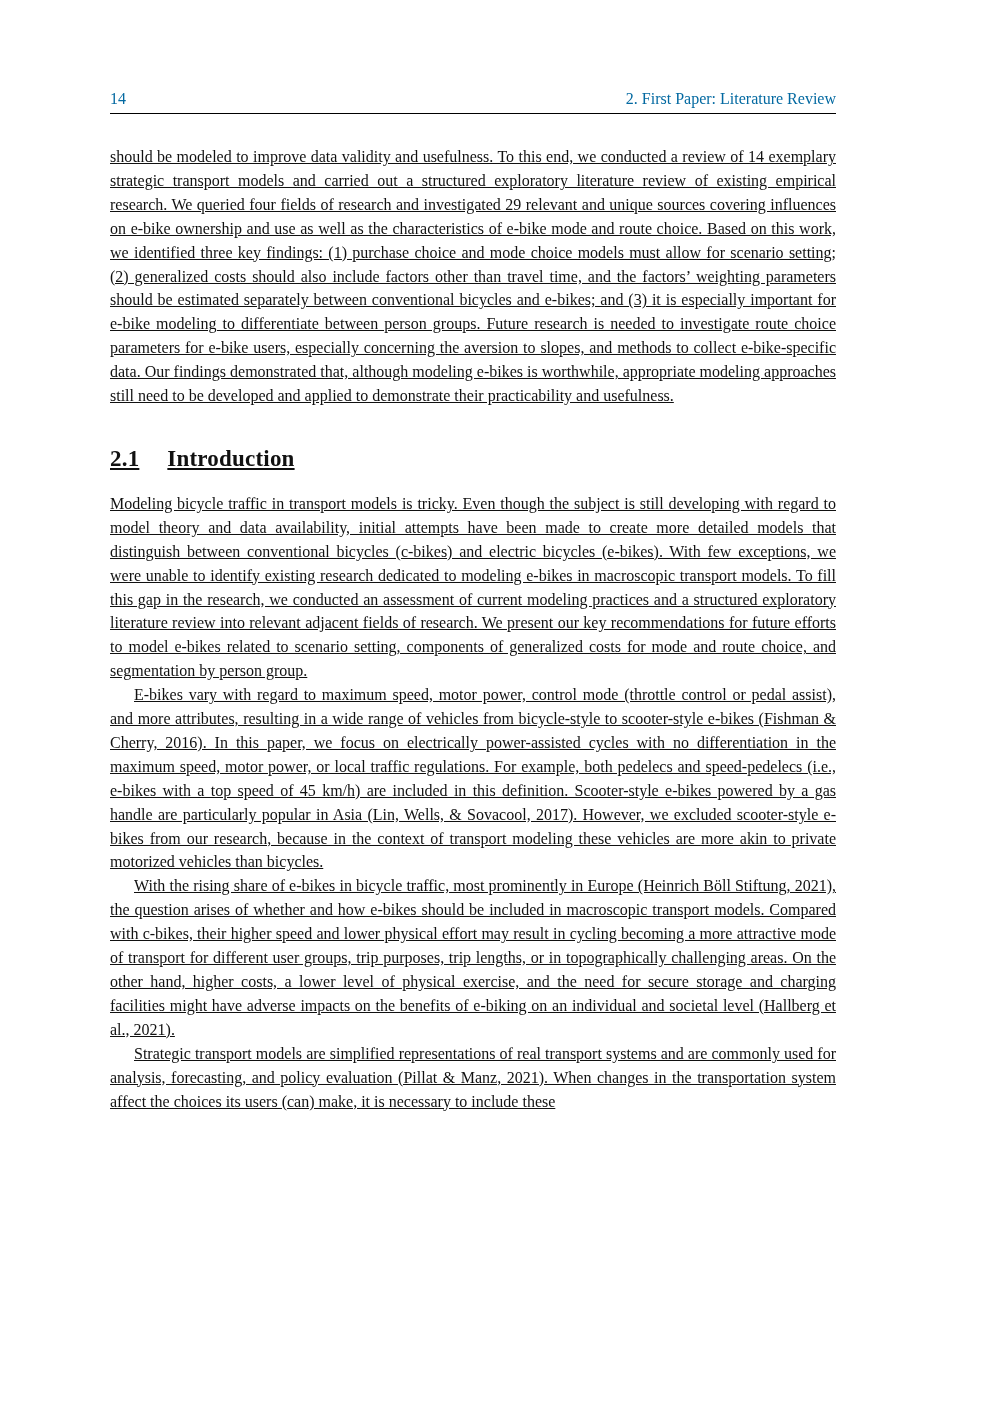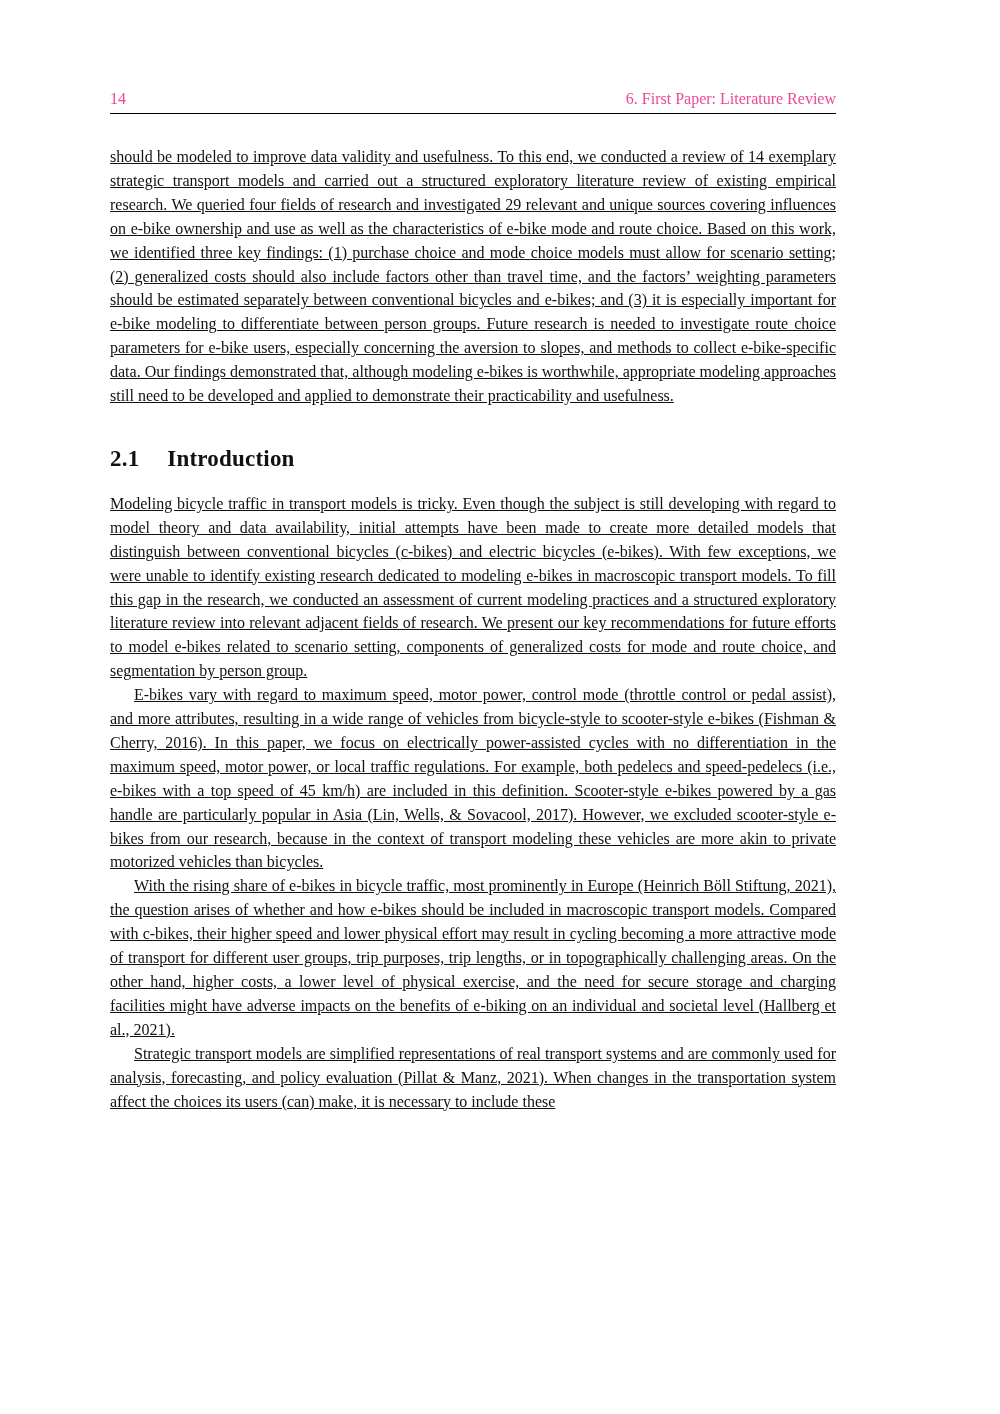--- a/index.html
+++ b/index.html
@@ -22,21 +22,21 @@
     left: 110px;
     top: 90px;
     width: 726px;
   }
   .running-header {
     display: flex;
     justify-content: space-between;
     align-items: baseline;
     font-size: 16px;
     line-height: 18px;
-    color: #ec4899;
+    color: #0369a1;
   }
   .header-rule {
     margin-top: 5px;
     border-bottom: 1.6px solid #000000;
     width: 100%;
     height: 0;
   }
   .body-block {
     margin-top: 31px;
     font-size: 16px;
@@ -50,32 +50,33 @@
   .section-heading {
     margin-top: 39px;
     margin-bottom: 21px;
     font-size: 23px;
     font-weight: bold;
     letter-spacing: 0.2px;
     text-align: left;
     text-indent: 0;
     display: flex;
     align-items: baseline;
+    text-decoration: underline;
   }
   .section-heading .sec-num { margin-right: 28px; }
 </style>
 </head>
 <body>
 
 <div class="page">
   <div class="content">
 
     <div class="running-header">
       <span>14</span>
-      <span>6. First Paper: Literature Review</span>
+      <span>2. First Paper: Literature Review</span>
     </div>
     <div class="header-rule"></div>
 
     <div class="body-block">
 
       <p>should be modeled to improve data validity and usefulness. To this end, we conducted a review of 14 exemplary strategic transport models and carried out a structured exploratory literature review of existing empirical research. We queried four fields of research and investigated 29 relevant and unique sources covering influences on e-bike ownership and use as well as the characteristics of e-bike mode and route choice. Based on this work, we identified three key findings: (1) purchase choice and mode choice models must allow for scenario setting; (2) generalized costs should also include factors other than travel time, and the factors’ weighting parameters should be estimated separately between conventional bicycles and e-bikes; and (3) it is especially important for e-bike modeling to differentiate between person groups. Future research is needed to investigate route choice parameters for e-bike users, especially concerning the aversion to slopes, and methods to collect e-bike-specific data. Our findings demonstrated that, although modeling e-bikes is worthwhile, appropriate modeling approaches still need to be developed and applied to demonstrate their practicability and usefulness.</p>
 
       <h2 class="section-heading">
         <span class="sec-num">2.1</span>
         <span>Introduction</span>

